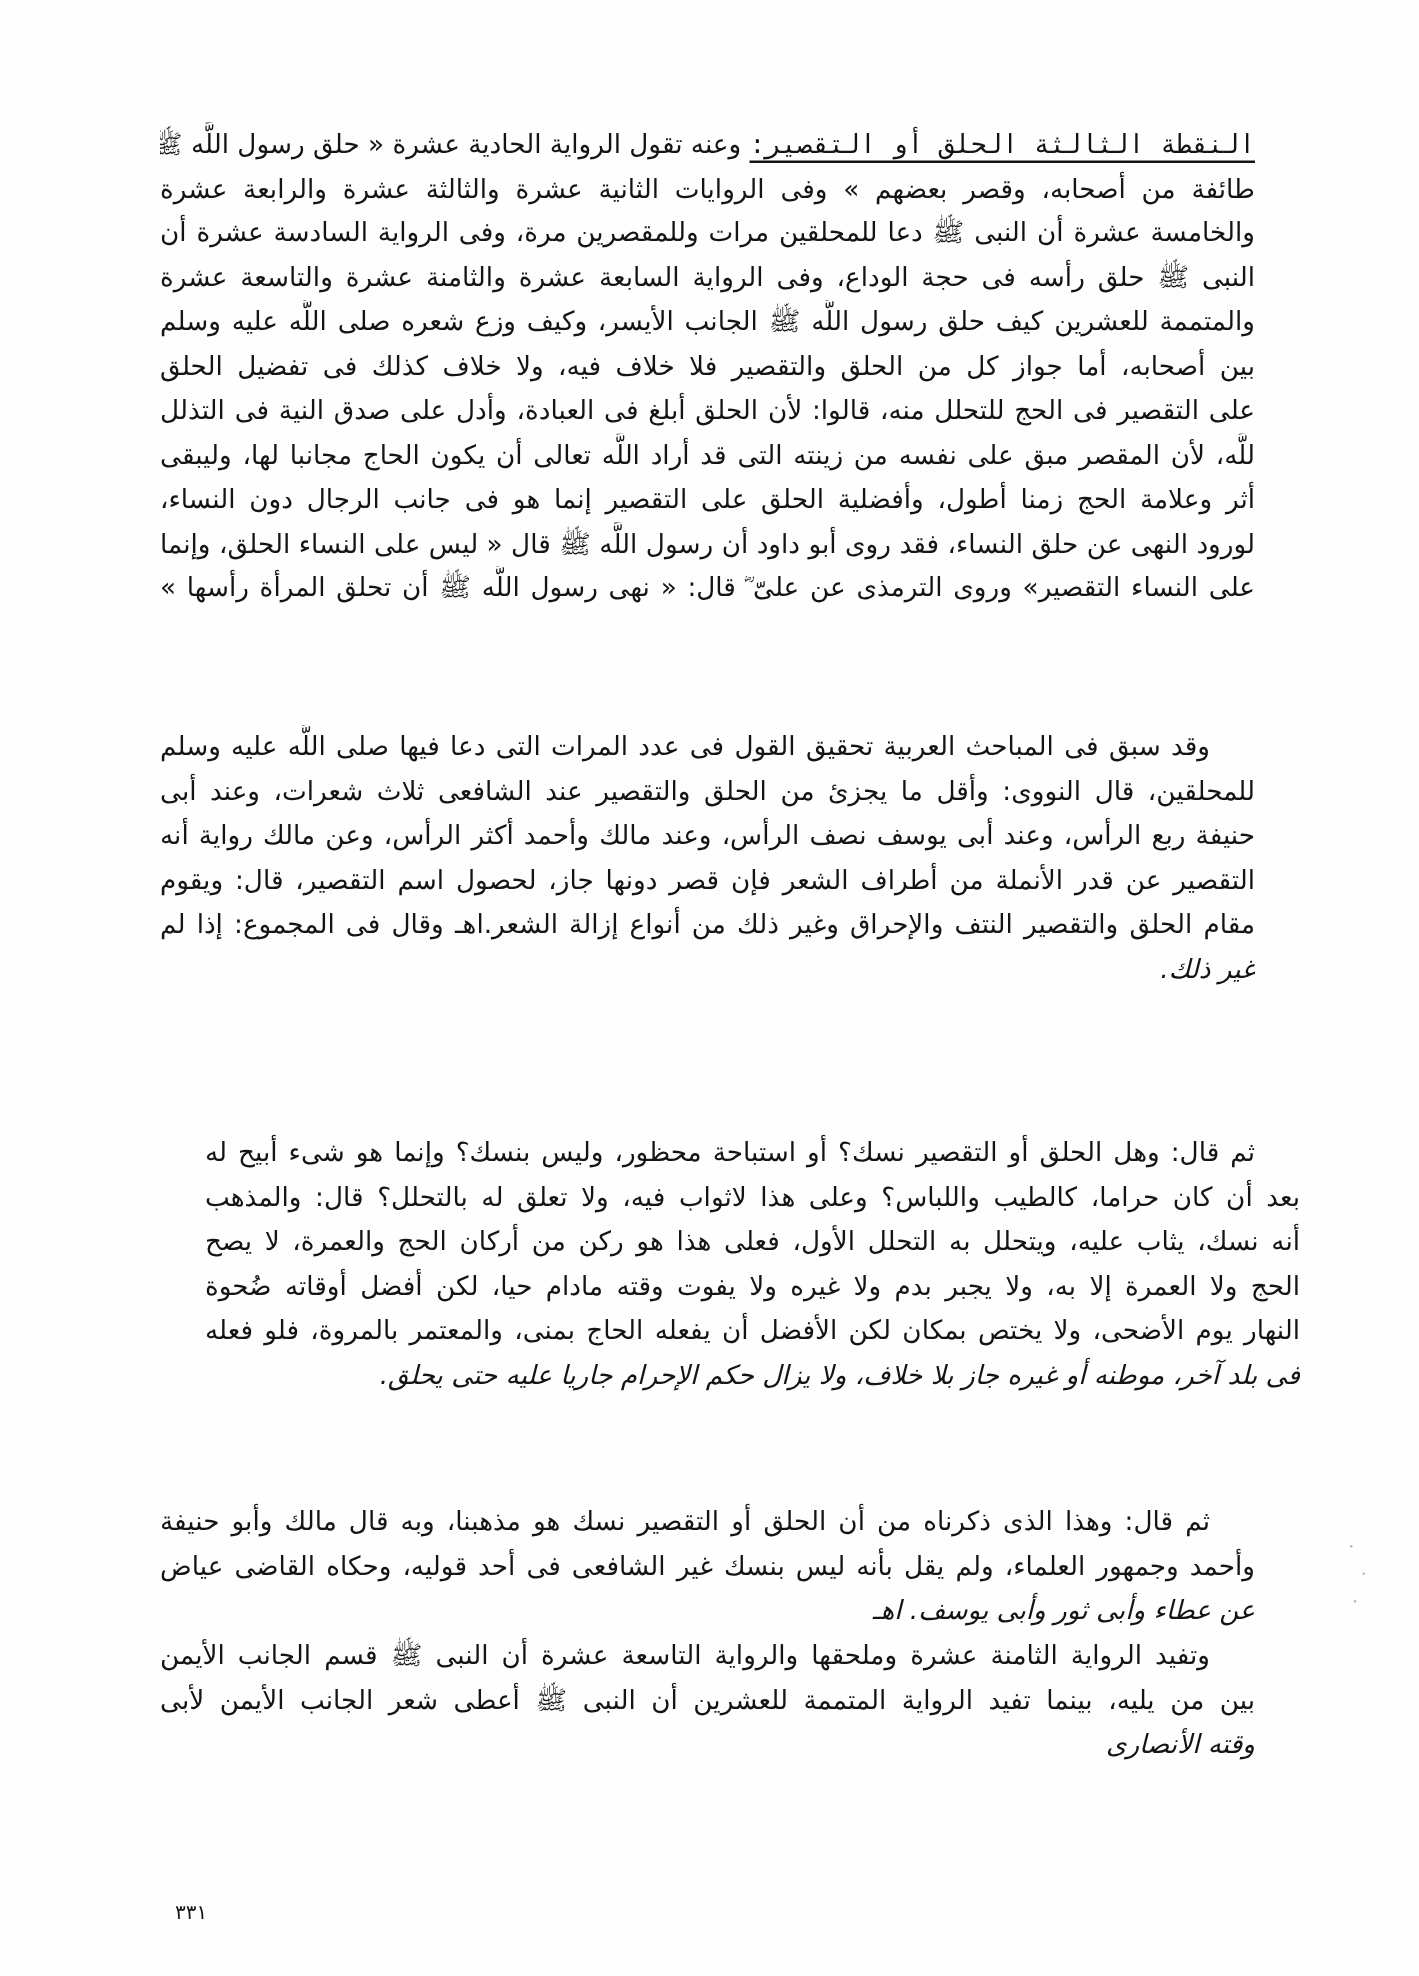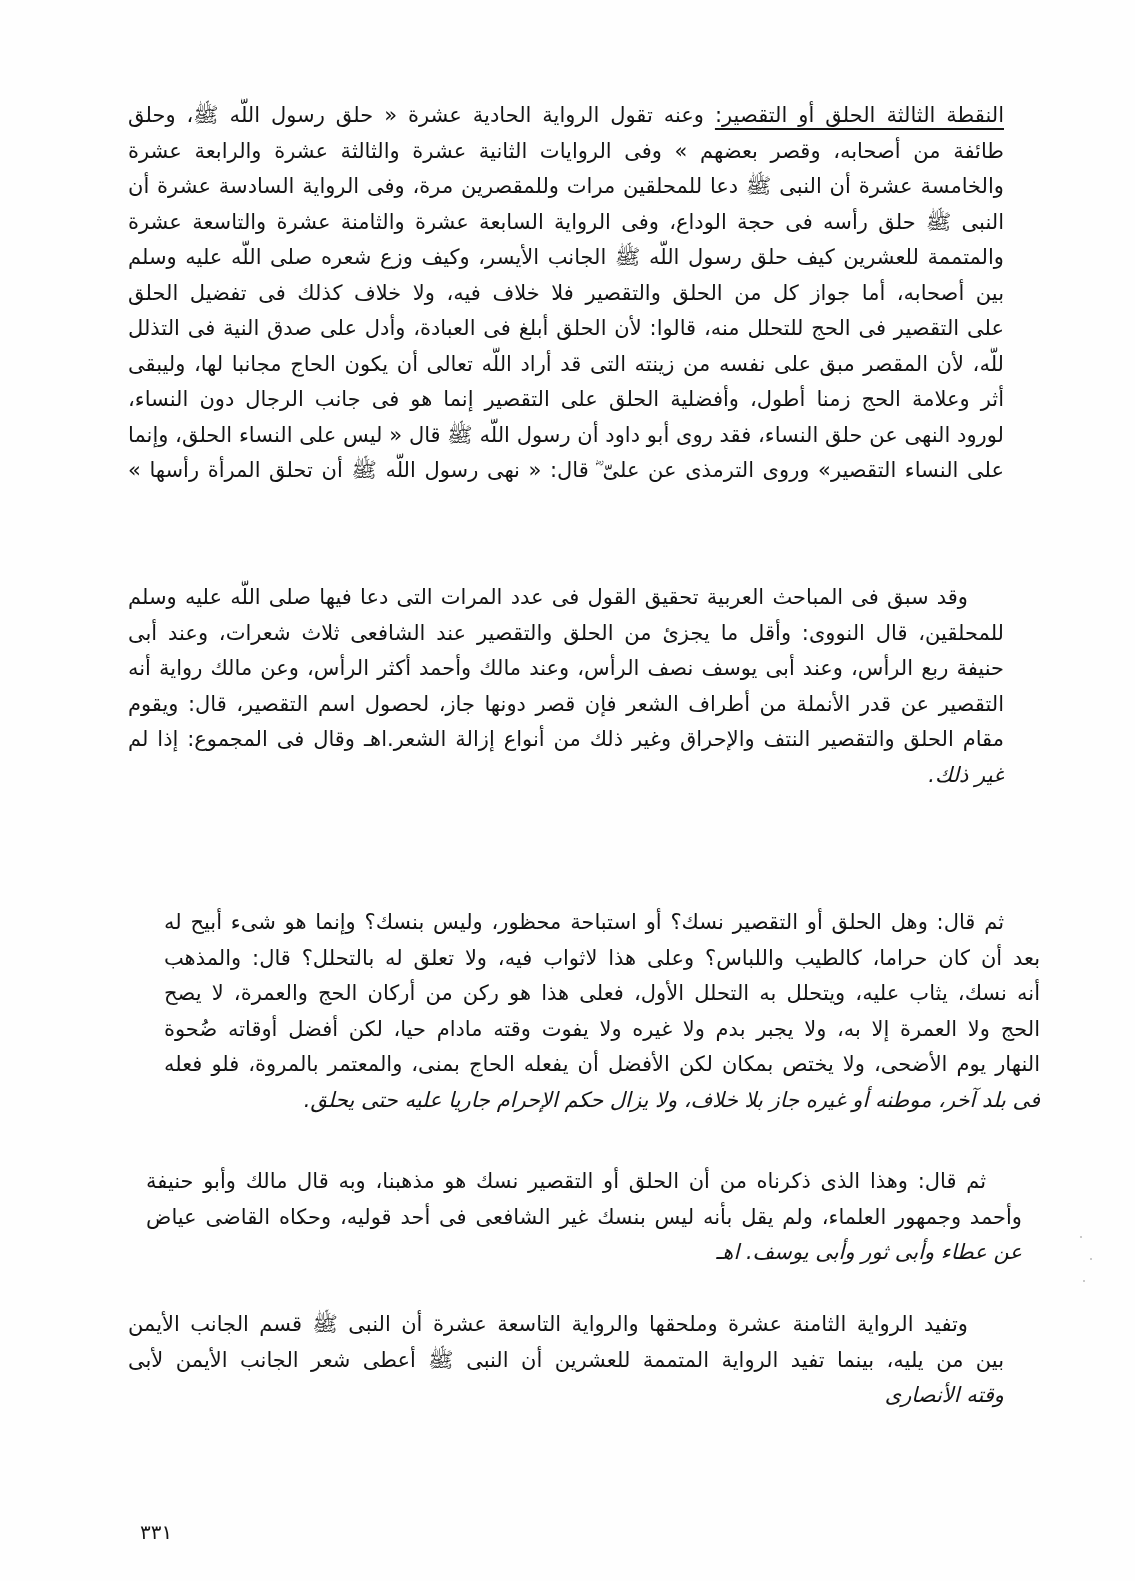--- a/index.html
+++ b/index.html
@@ -27,26 +27,27 @@
   }
   .line.last {
     text-align-last: right;
     font-style: italic;
   }
   .line.first-indent { padding-right: 36px; }
   .heading-u {
     text-decoration: underline;
     text-underline-offset: 6px;
     text-decoration-thickness: 1.5px;
+    font-family: Liberation Mono, monospace;
   }
   .page-number {
     position: absolute;
     left: 140px; top: 1520px;
     font-family: "DejaVu Sans", sans-serif;
-    font-size: 20px; color: #141414;
+    font-size: 16px; color: #141414;
     direction: rtl;
   }
   .speck {
     position: absolute; width: 2px; height: 2px; background: #b8b8b8; border-radius: 1px;
   }
 </style>
 </head>
 <body>
 
 <div class="page">
@@ -76,21 +77,21 @@
 
   <div class="text-block" style="top:905px;margin-left:36px;">
     <span class="line first-indent">ثم قال: وهل الحلق أو التقصير نسك؟ أو استباحة محظور، وليس بنسك؟ وإنما هو شىء أبيح له</span>
     <span class="line">بعد أن كان حراما، كالطيب واللباس؟ وعلى هذا لاثواب فيه، ولا تعلق له بالتحلل؟ قال: والمذهب</span>
     <span class="line">أنه نسك، يثاب عليه، ويتحلل به  التحلل الأول، فعلى هذا هو ركن من أركان الحج والعمرة، لا يصح</span>
     <span class="line">الحج ولا العمرة إلا به، ولا يجبر بدم ولا غيره ولا يفوت وقته مادام حيا، لكن أفضل أوقاته ضُحوة</span>
     <span class="line">النهار يوم الأضحى، ولا يختص بمكان لكن الأفضل أن يفعله الحاج بمنى، والمعتمر بالمروة، فلو فعله</span>
     <span class="line last">فى بلد آخر، موطنه أو غيره جاز بلا خلاف، ولا يزال حكم الإحرام جاريا عليه حتى يحلق.</span>
   </div>
 
-  <div class="text-block" style="top:1164px;margin-left:18px;">
+  <div class="text-block" style="top:1200px;">
     <span class="line first-indent">ثم قال: وهذا الذى ذكرناه من أن الحلق أو  التقصير نسك هو مذهبنا، وبه قال مالك وأبو حنيفة</span>
     <span class="line">وأحمد وجمهور العلماء، ولم يقل بأنه ليس بنسك غير الشافعى  فى أحد قوليه، وحكاه القاضى عياض</span>
     <span class="line last">عن عطاء وأبى ثور وأبى يوسف. اهـ</span>
   </div>
 
   <div class="text-block" style="top:1307px;">
     <span class="line first-indent">وتفيد الرواية الثامنة عشرة  وملحقها والرواية التاسعة عشرة أن النبى ﷺ قسم الجانب الأيمن</span>
     <span class="line">بين من يليه، بينما تفيد الرواية المتممة للعشرين أن النبى ﷺ أعطى شعر الجانب الأيمن لأبى</span>
     <span class="line last">وقته الأنصارى</span>
   </div>

